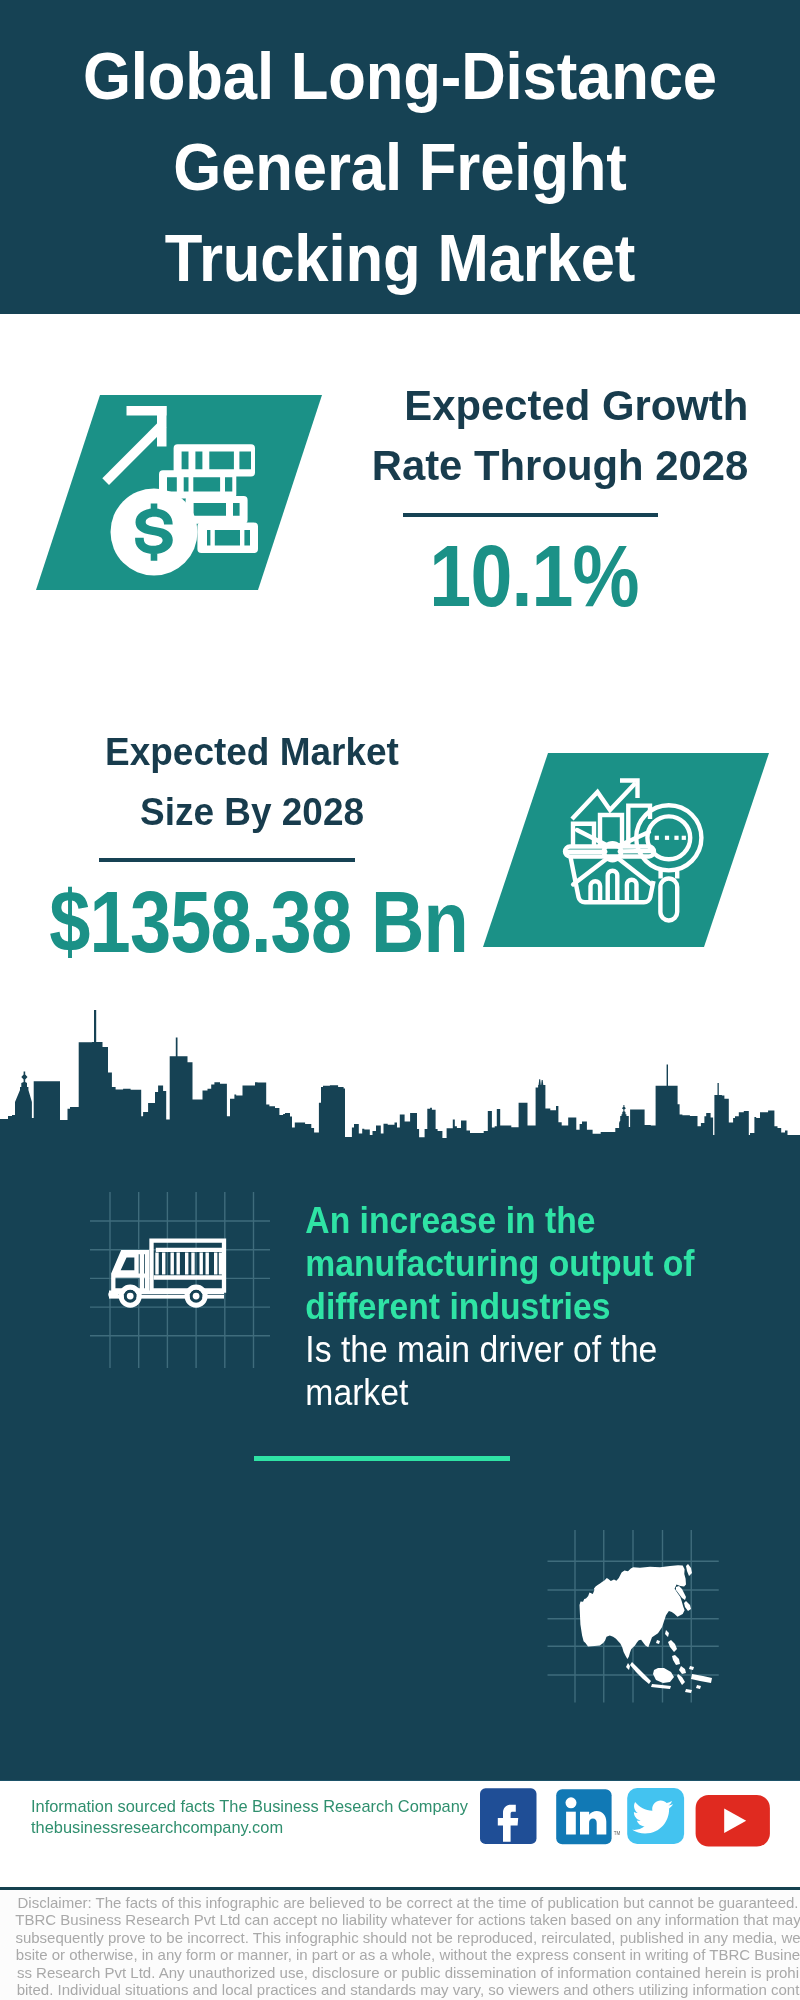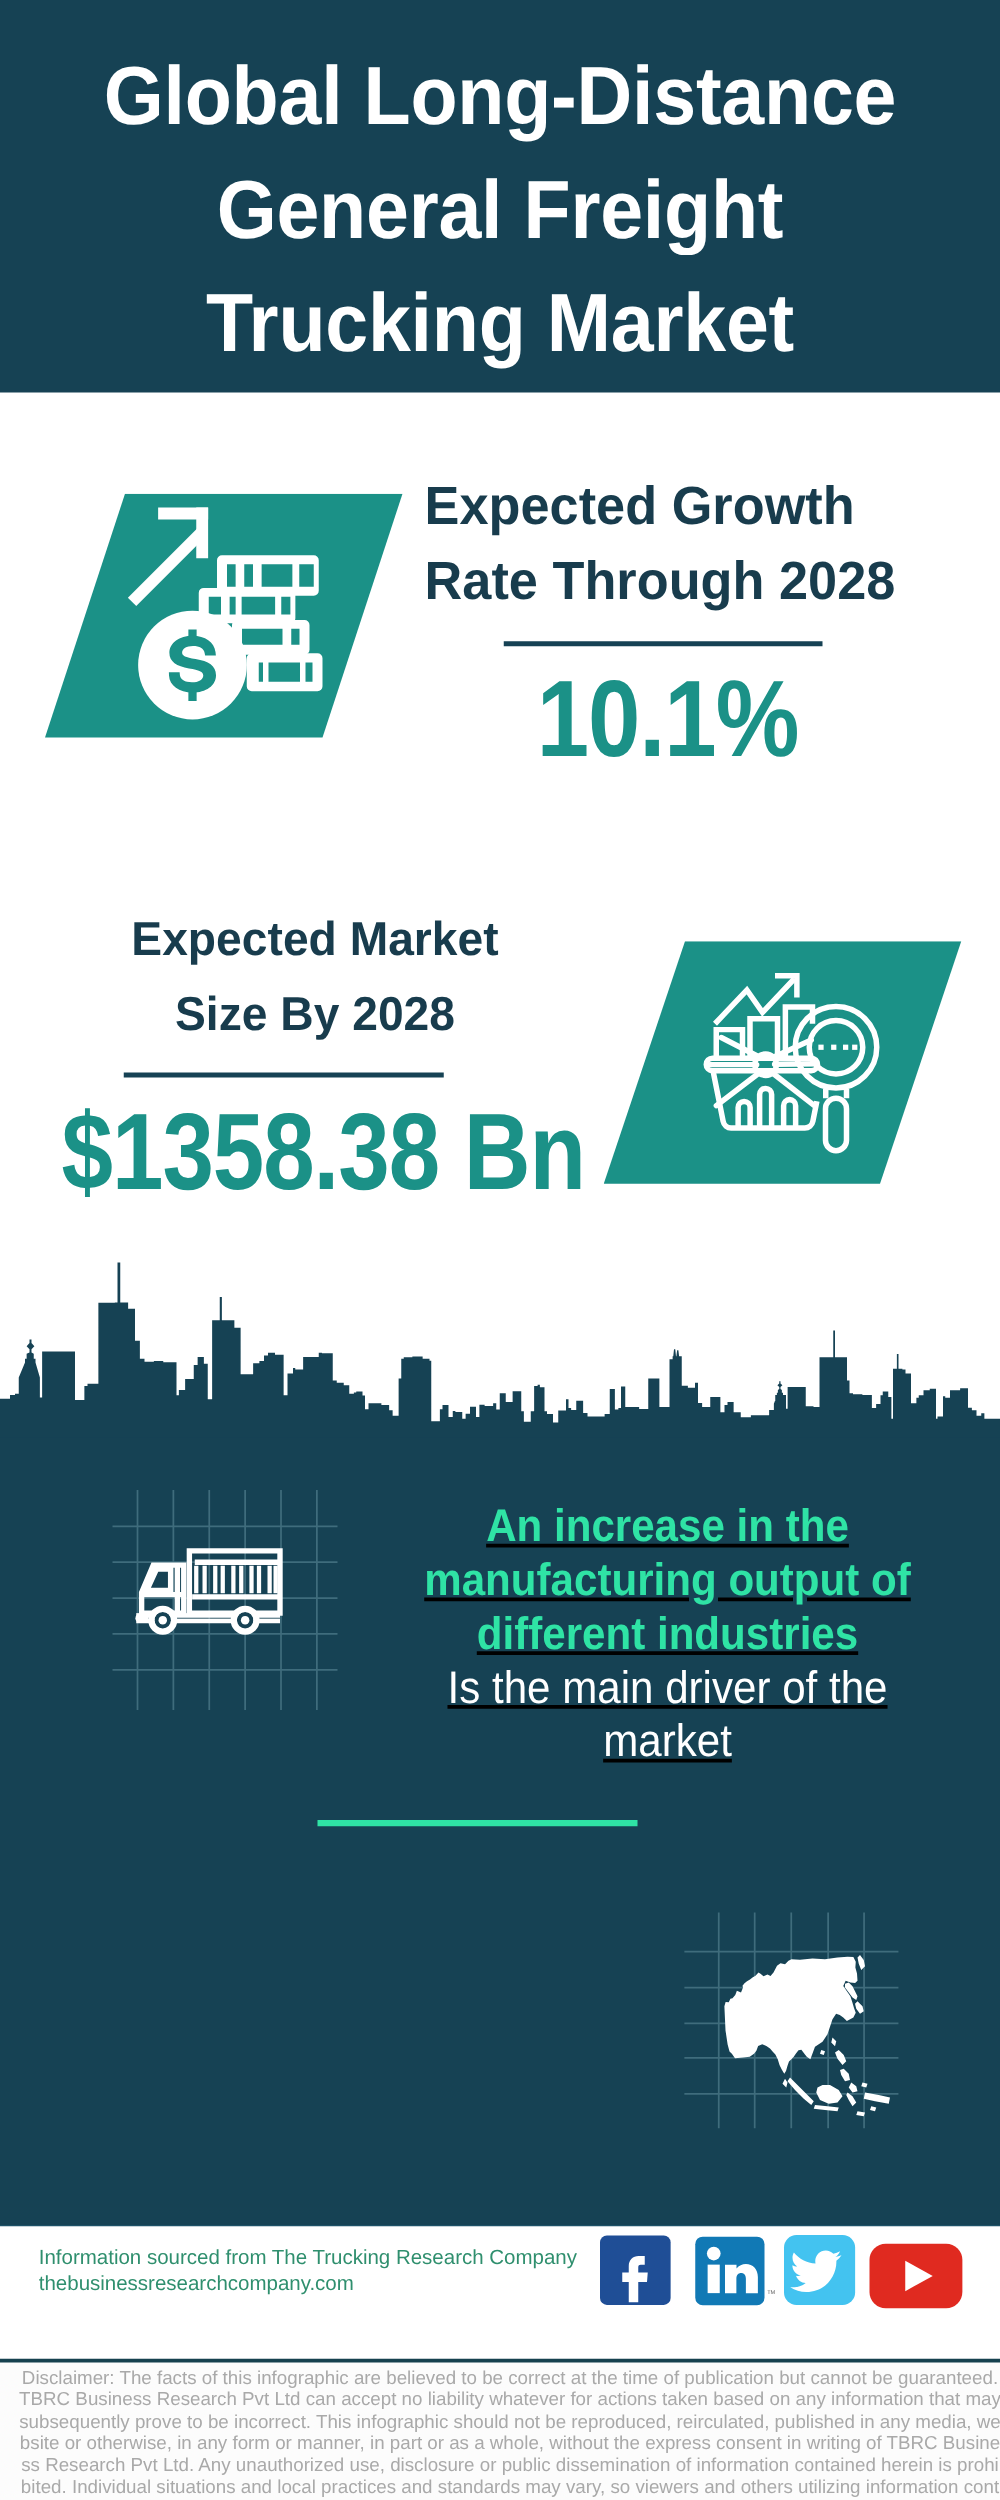--- a/index.html
+++ b/index.html
@@ -6,21 +6,21 @@
   body{width:800px;height:2000px;font-family:"Liberation Sans",sans-serif;overflow:hidden;
        -webkit-font-smoothing:antialiased;}
   .page{position:relative;width:800px;height:2000px;background:#ffffff;overflow:hidden;}
 
   
   .header{position:absolute;left:0;top:0;width:800px;height:314px;background:#164254;}
   .header-title{position:absolute;left:0;top:31px;width:800px;text-align:center;
        color:#ffffff;font-size:66px;font-weight:bold;line-height:91px;letter-spacing:-0.2px;}
   .header-title > div{transform:scaleX(0.935);}
   .para1{position:absolute;left:36px;top:395px;}
-  .stat1-title{position:absolute;left:334px;top:375px;width:420px;text-align:left;
+  .stat1-title{position:absolute;left:334px;top:375px;width:420px;text-align:right;
          color:#183c4d;font-size:43px;font-weight:bold;line-height:60px;}
   .stat1-title > div, .stat2-title > div{transform:scaleX(0.973);}
   .rule-dark{position:absolute;background:#164254;height:4px;}
   .rule1{left:403px;top:513px;width:255px;}
   .stat1-value{position:absolute;left:334px;top:537px;width:400px;text-align:center;
          color:#1b9187;font-size:87px;font-weight:bold;line-height:78px;letter-spacing:-1px;
          white-space:nowrap;transform:scaleX(0.866);transform-origin:50% 50%;}
 
   
   .para2{position:absolute;left:483px;top:753px;}
@@ -31,21 +31,21 @@
          color:#1b9187;font-size:87px;font-weight:bold;line-height:78px;letter-spacing:-1px;
          white-space:nowrap;transform:scaleX(0.851);transform-origin:50% 50%;}
 
   
   .darkband{position:absolute;left:0;top:1140px;width:800px;height:640px;background:#164254;}
   .skyline{position:absolute;left:0;top:1000px;}
 
   
   .grid1{position:absolute;left:80px;top:1180px;}
   .grid2{position:absolute;left:545px;top:1520px;}
-  .driver-text{position:absolute;left:309px;top:1199px;width:450px;text-align:center;text-decoration:underline;}
+  .driver-text{position:absolute;left:288px;top:1199px;width:450px;}
   .driver-hi{color:#2fe3a5;font-size:36.5px;font-weight:bold;line-height:43px;display:block;
              white-space:nowrap;transform:scaleX(0.923);}
   .driver-sub{color:#ffffff;font-size:36.5px;font-weight:normal;line-height:43px;display:block;
              white-space:nowrap;transform:scaleX(0.923);}
   .rule-green{position:absolute;background:#2fe3a5;height:5px;left:254px;top:1456px;width:256px;}
 
   
   .region-text{position:absolute;left:23px;top:1537px;width:550px;text-align:center;}
   .region-hi{color:#2fe3a5;font-size:43px;font-weight:bold;line-height:50px;display:block;
              white-space:nowrap;transform:scaleX(1.01);}
@@ -222,21 +222,21 @@
     <g fill="#ffffff">
       <path d="M43,126.5 L40.5,123 L38.6,121.2 L37.1,115.6 L35.4,104.4 L34.5,85 L35.5,81.5 L38,81.8 L39.3,79 L41,78.5 L43.2,76 L44.5,72.5 L47.8,74 L49.4,70 L49,68.5 L50.6,66.5 L52.6,65 L55,63.5 L57,62 L59.4,60.6 L61.8,58 L63.4,59 L65.8,61 L69,59.5 L71.4,60.8 L73.8,58 L76.6,52.5 L79.4,50.5 L83,51.3 L85.8,48.5 L88.2,47.3 L95,47.8 L105,46.8 L115,47.3 L125,46 L133,45.3 L137.7,45.5 L139.6,49.3 L139.3,54 L140.6,58.8 L141,64.5 L139.1,66.4 L135.3,66 L131.5,64.5 L129.6,68.8 L132.5,73 L135.3,76.9 L136.8,81.6 L138.2,86.4 L139.6,90.2 L137.7,94 L132.5,96.8 L129.6,94 L126.8,92 L123.9,91 L121,95.3 L119,101.3 L117,107.3 L113,113.3 L107,117.3 L103.3,127.3 L100.4,125.4 L98.5,123 L96.1,119.7 L93.8,120.2 L91.9,122.5 L90,125.4 L88.1,127.3 L86.2,129.2 L85,132.5 L83.8,136.8 L82.4,139 L80.5,135.8 L78.6,132 L77.2,127.3 L75.3,123.5 L73.4,121.6 L71,118.7 L68.1,116.8 L64.8,115.4 L61.5,116.8 L60.1,120.6 L58.2,123 L54.8,125.4 L49.6,126 Z"></path>
       <path d="M134,66 L137,69 L139,73 L141,77 L140,80 L137,78 L134,74 L131,70 L131,67 Z M141,81 L145,85 L146,89 L143,91 L140,87 L139,83 Z M133,84 L136,87 L135,91 L131,88 L130,85 Z M136,53 L139,57 L138,62 L135,60 L134,56 Z M143,44 L146,48 L147,53 L144,56 L142,51 L141,46 Z M121,110 L124,113 L123,117 L120,114 Z M112,120 L115,121 L114,124 L111,123 Z M126,120 L130,124 L132,129 L129,132 L125,127 L123,122 Z M130,135 L134,139 L135,144 L131,145 L128,140 L127,136 Z M136,146 L140,149 L141,153 L137,154 L134,150 Z M113,148 L119,148 L126,152 L129,157 L125,162 L118,163 L111,160 L108,154 L109,150 Z M133,154 L137,157 L140,162 L137,165 L134,160 L132,156 Z M87,142 L94,149 L101,156 L106,161 L104,164 L98,159 L91,152 L85,145 Z M107,164 L117,165 L126,166 L125,169 L115,168 L106,167 Z M147,154 L158,156 L167,158 L166,163 L155,161 L146,159 Z M145,146 L149,147 L148,150 L144,149 Z M141,169 L147,170 L146,173 L140,172 Z M152,165 L156,166 L155,169 L151,168 Z M83,143 L85,146 L84,150 L81,147 Z"></path>
     </g>
   </svg>
 
 
   <div class="footer">
     <div class="foot-sep"></div>
     <div class="src-text">
-      <div>Information sourced from The Trucking Research Company</div>
+      <div>Information sourced facts The Business Research Company</div>
       <div>thebusinessresearchcompany.com</div>
     </div>
     <svg class="social-row" width="300" height="62" viewBox="0 0 300 62">
       <g>
         <rect x="0" y="1.3" width="56.5" height="55.6" rx="5.5" fill="#1f4e96"></rect>
         <path d="M35.8 17.8 h-4.9 c-4.6 0 -7.9 3.2 -7.9 8 v5.1 h-5.2 v7.6 h5.2 v16.2 h7.6 v-16.2 h7.0 l0.6 -7.6 h-7.6 v-4.2 c0 -1.3 0.8 -1.9 1.9 -1.9 h3.3 z" fill="#ffffff"></path>
       </g>
       <g transform="translate(76.2,0)">
         <rect x="0" y="2.3" width="55.4" height="54.9" rx="6" fill="#1179b5"></rect>
         <circle cx="14.8" cy="15.8" r="5.5" fill="#ffffff"></circle>

